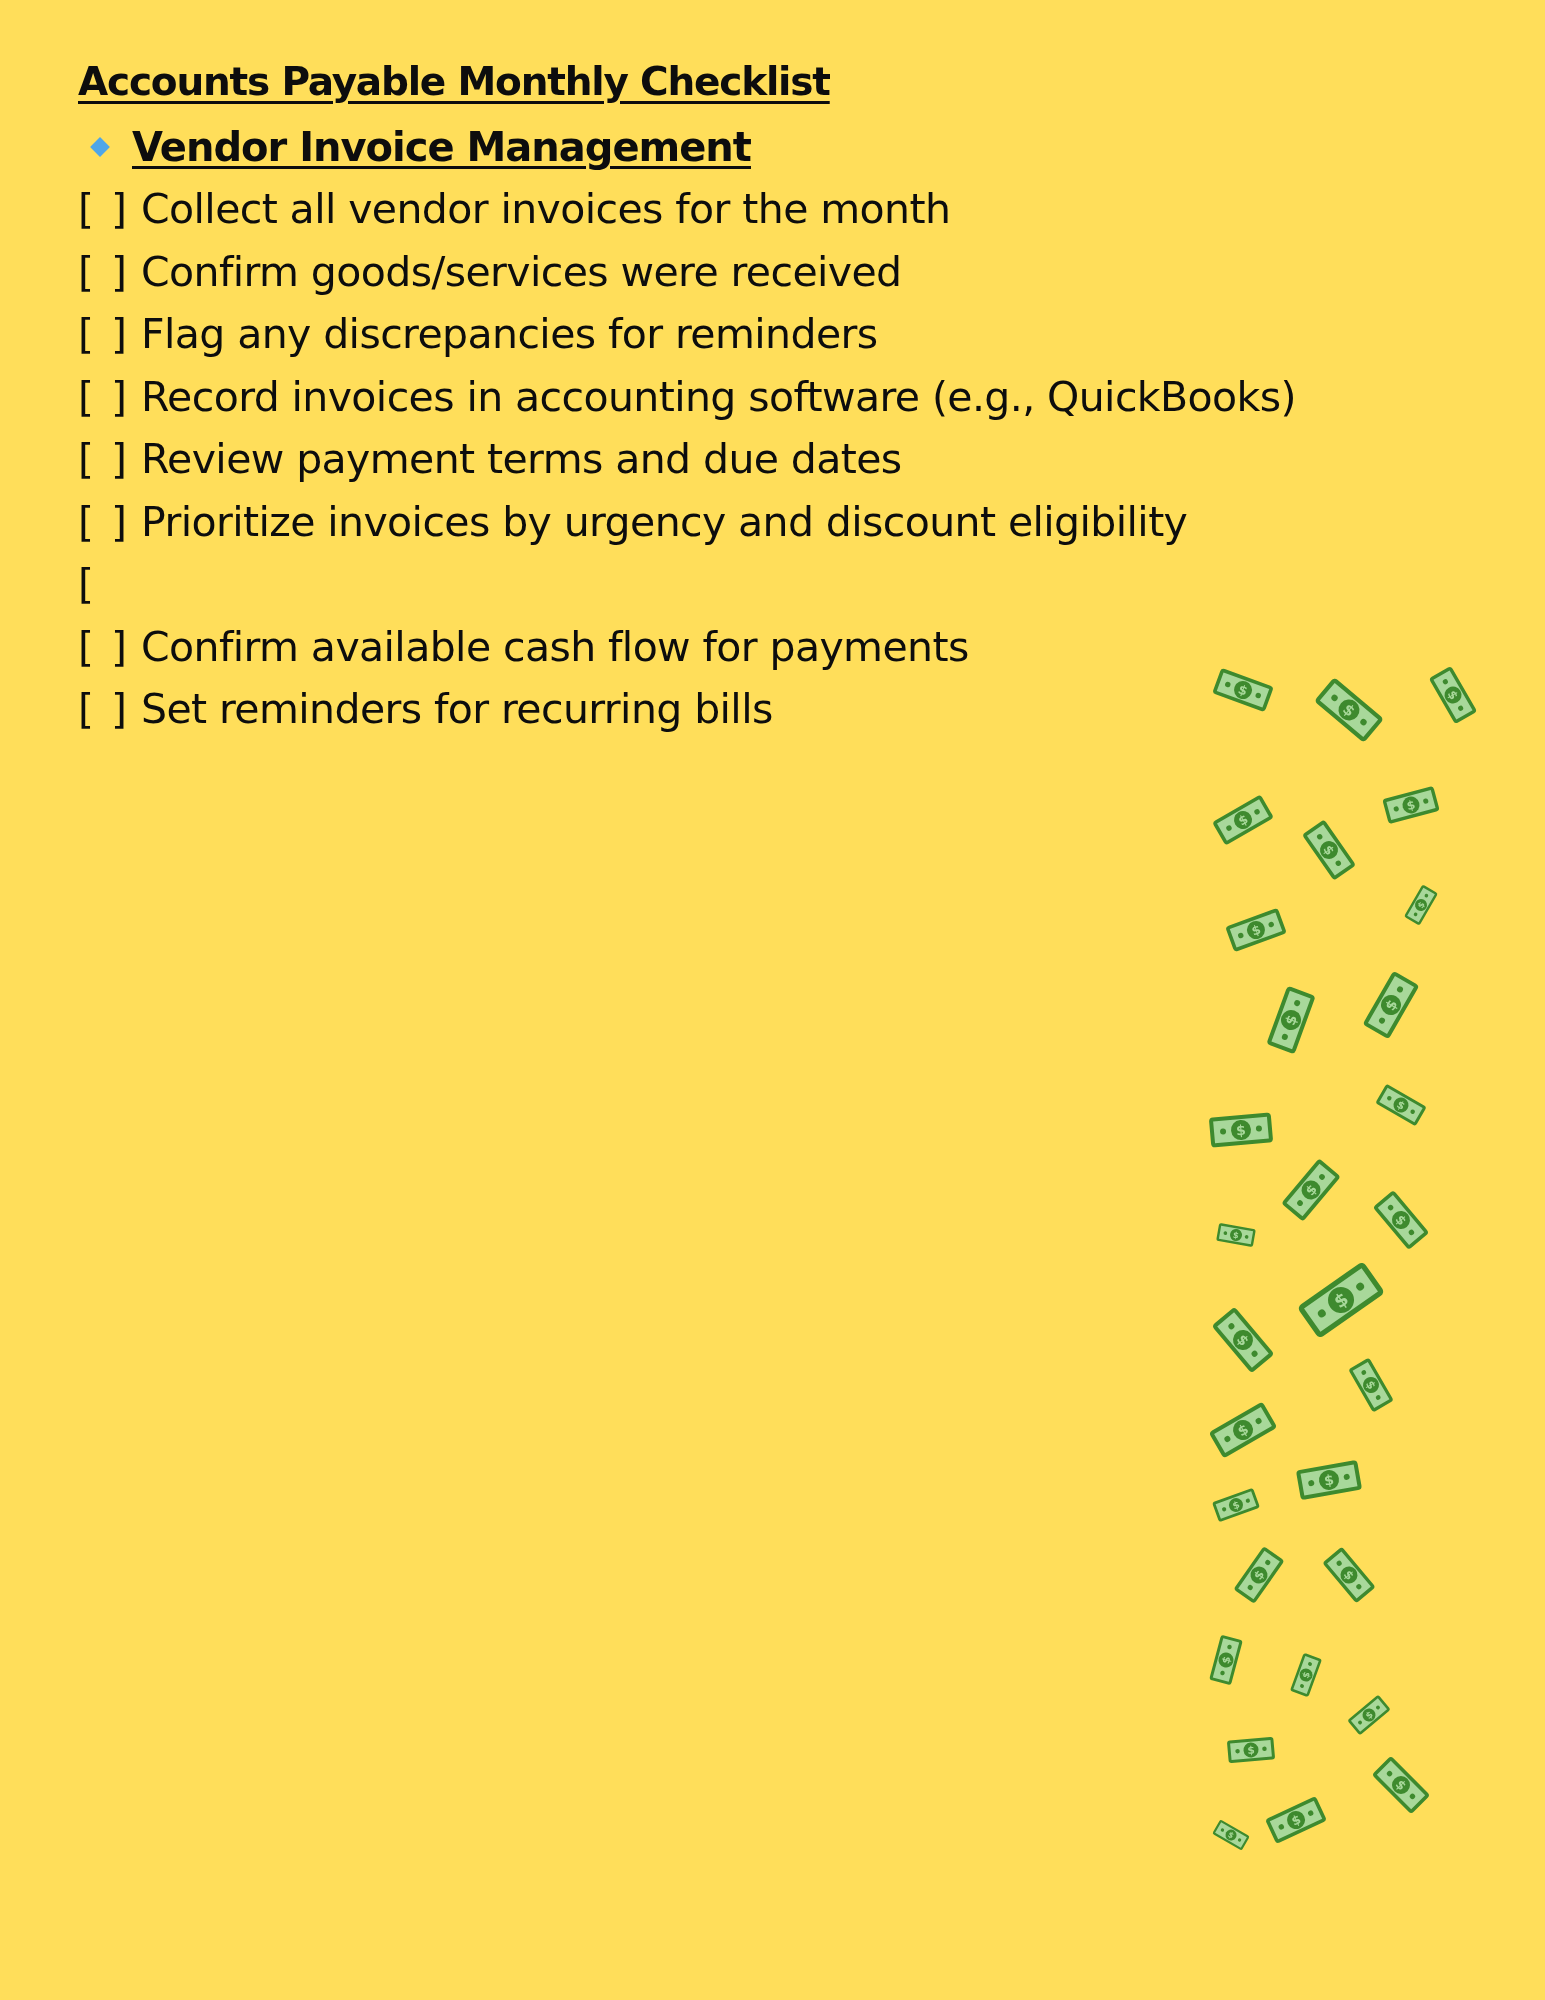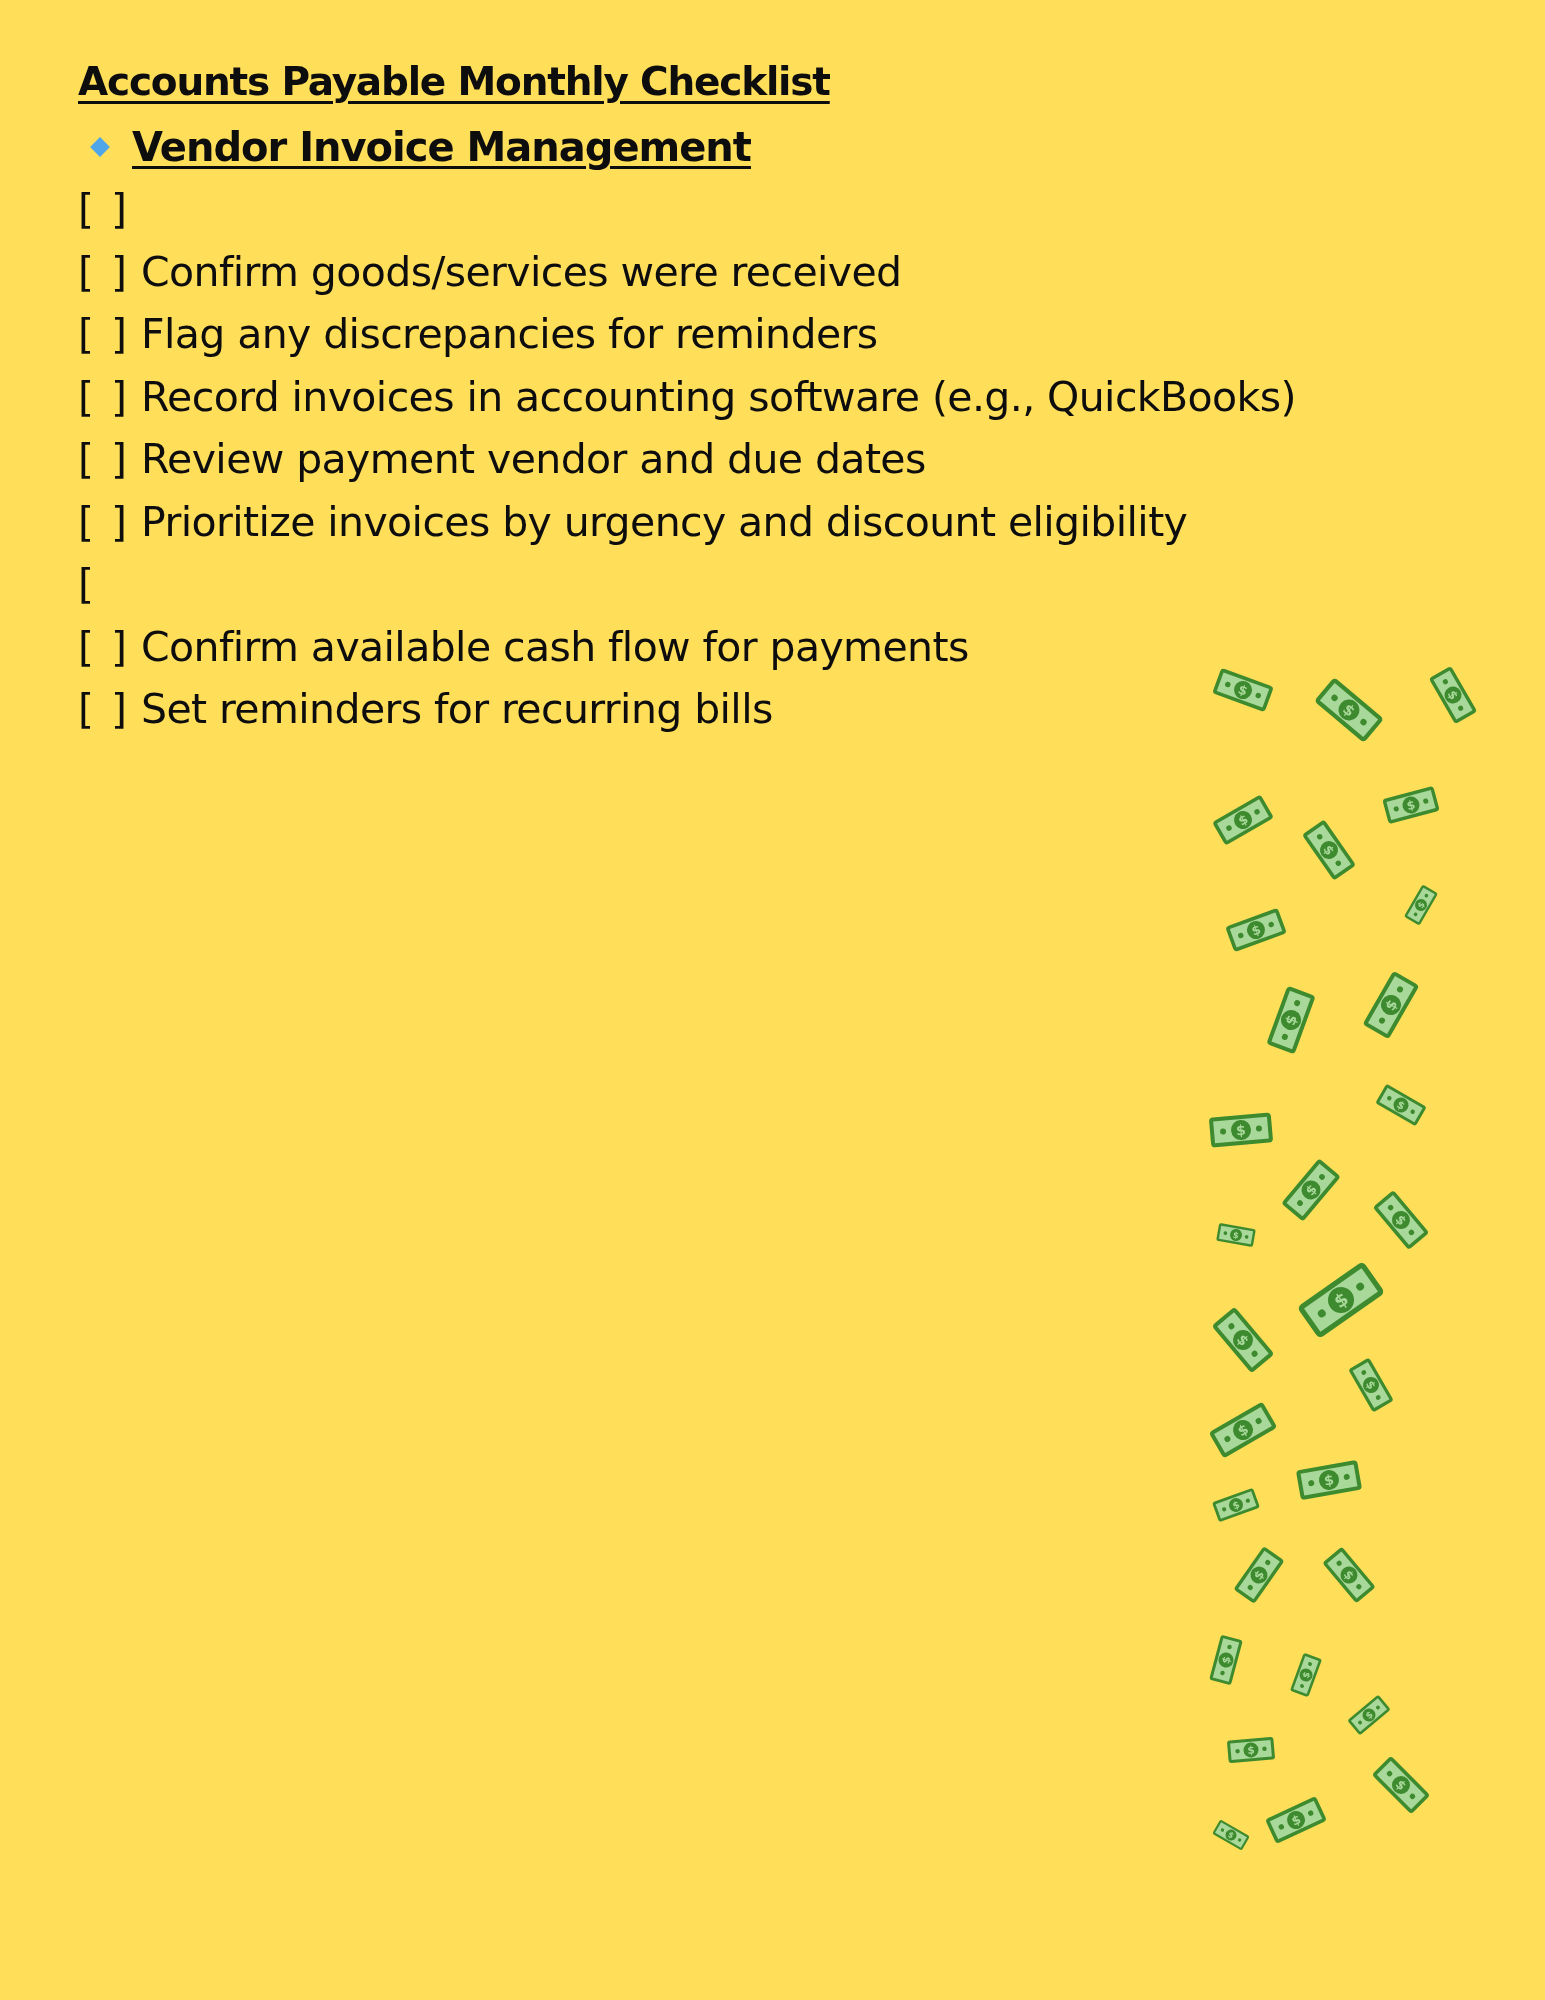--- a/index.html
+++ b/index.html
@@ -137,38 +137,39 @@
 <div class="page">
   <h1 class="title">Accounts Payable Monthly Checklist</h1>
 
   <div class="section-head">
     <span class="diamond"></span>
     <span class="section-label">Vendor Invoice Management</span>
   </div>
 
   <div class="item">
     <span class="checkbox">[ ]</span>
+    <span>Collect all vendor invoices for the month</span>
   </div>
   <div class="item">
     <span class="checkbox">[ ]</span>
     <span>Confirm goods/services were received</span>
   </div>
   <div class="item">
     <span class="checkbox">[ ]</span>
     <span>Flag any discrepancies for reminders</span>
   </div>
   <div class="item">
     <span class="checkbox">[ ]</span>
     <span>Record invoices in accounting software (e.g., QuickBooks)</span>
   </div>
 
 
   <div class="item">
     <span class="checkbox">[ ]</span>
-    <span>Review payment vendor and due dates</span>
+    <span>Review payment terms and due dates</span>
   </div>
   <div class="item">
     <span class="checkbox">[ ]</span>
     <span>Prioritize invoices by urgency and discount eligibility</span>
   </div>
   <div class="stray">[</div>
   <div class="item">
     <span class="checkbox">[ ]</span>
     <span>Confirm available cash flow for payments</span>
   </div>

